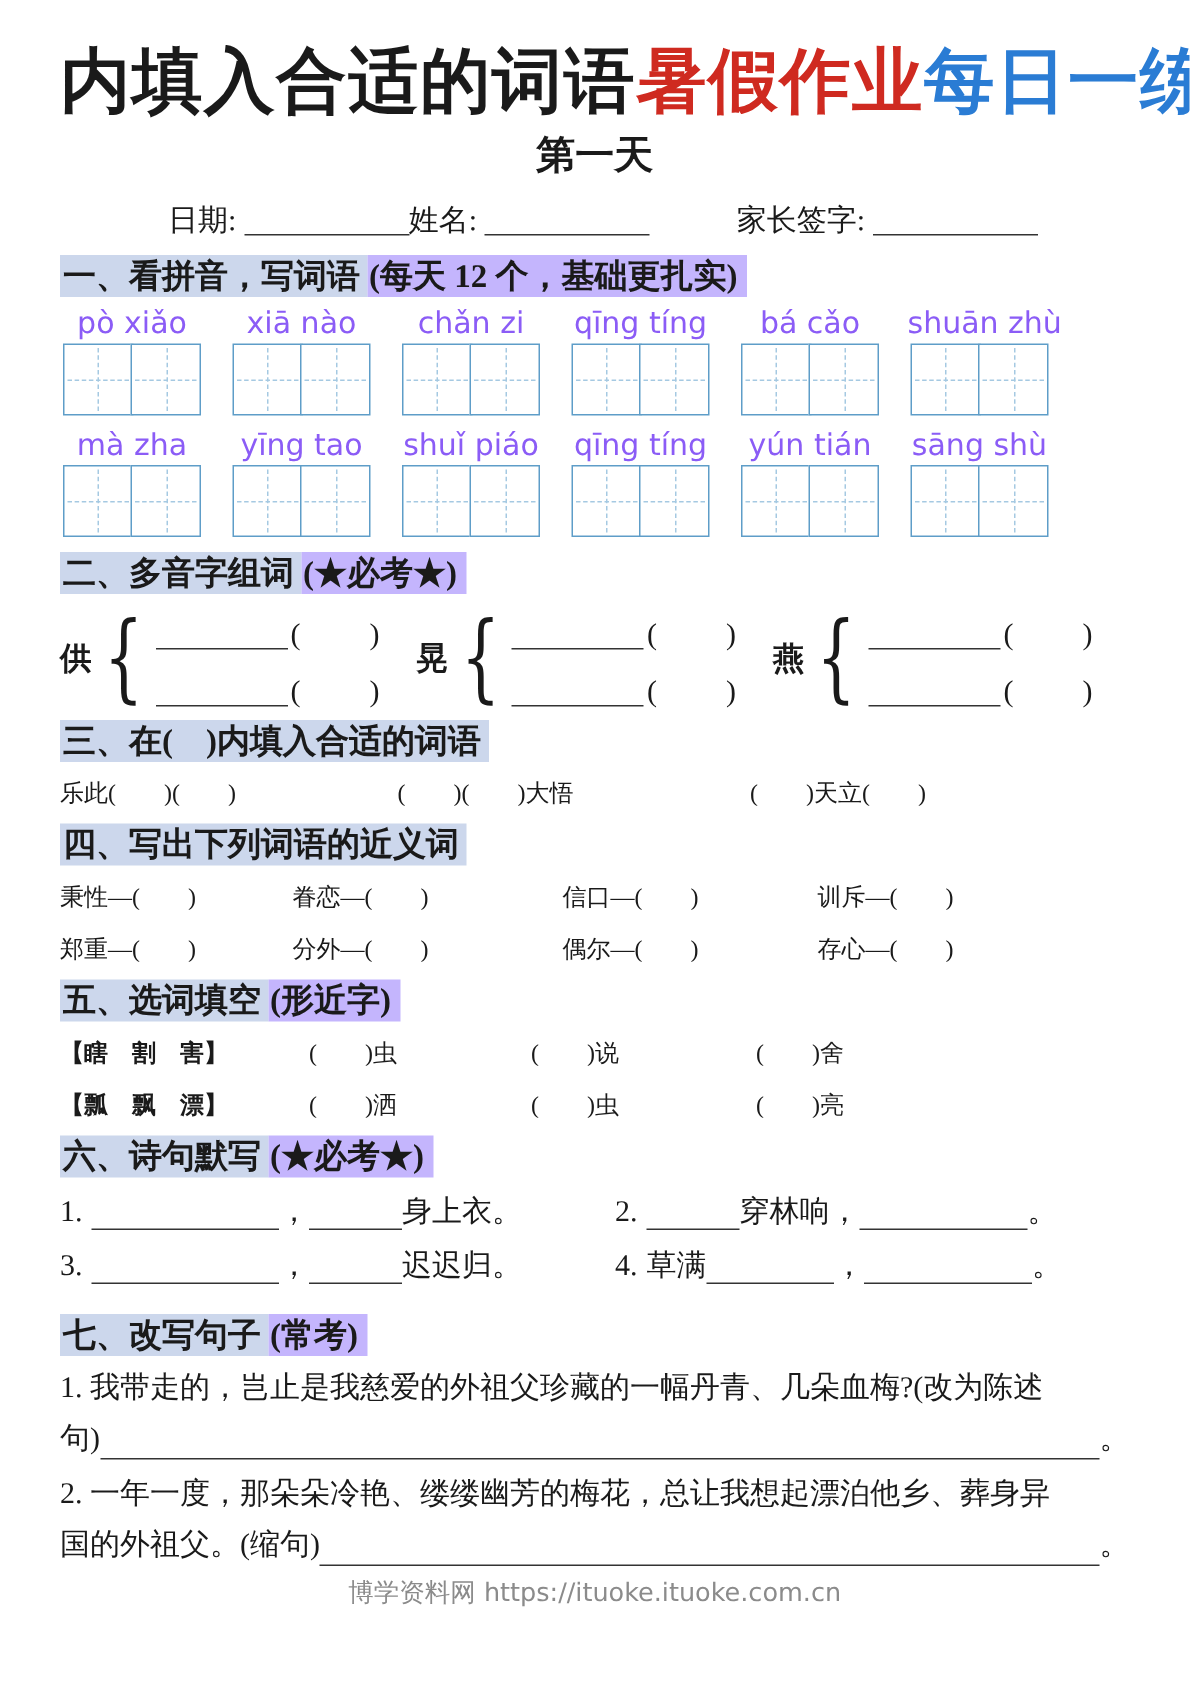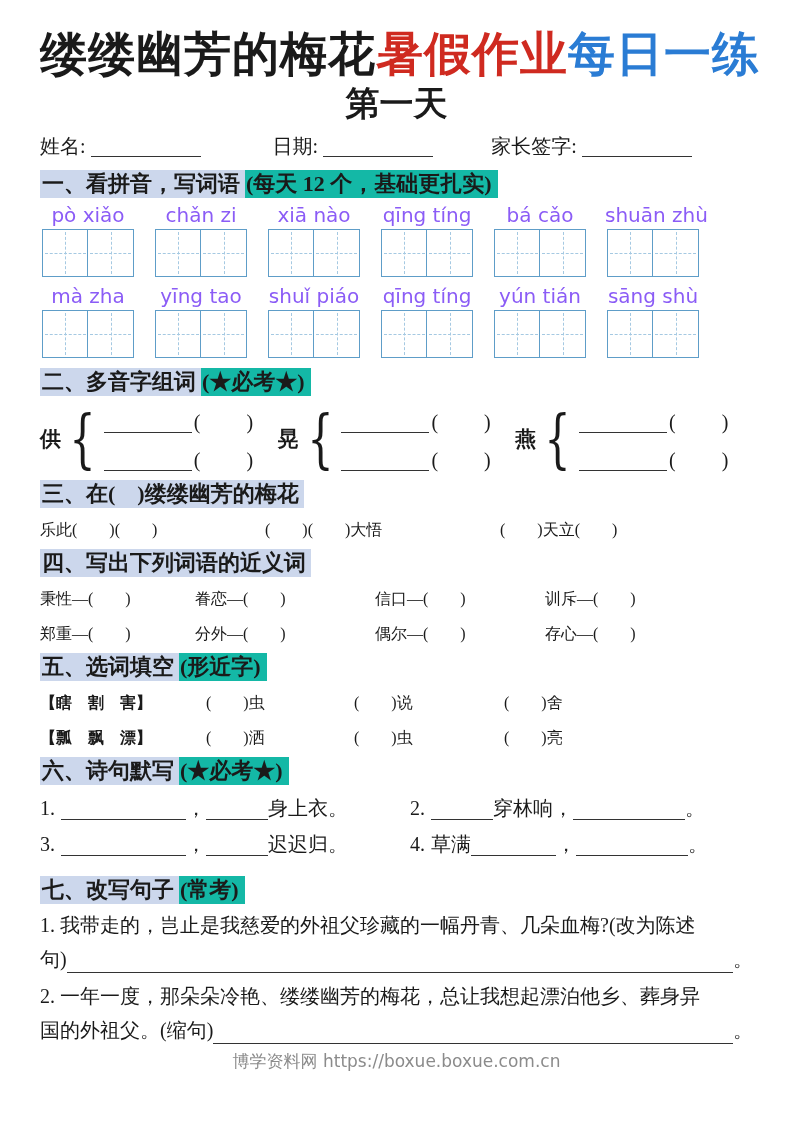--- a/index.html
+++ b/index.html
@@ -13,37 +13,37 @@
 
   
   .title {
     text-align:center; font-family:"Liberation Sans", sans-serif;
     font-size:47px; font-weight:900; line-height:56px; letter-spacing:1px;
     white-space:nowrap;
   }
   .t-red  { color:#cf2a20; }
   .t-blue { color:#2a7cd4; }
   .subtitle {
-    text-align:center; font-size:34px; font-weight:700; line-height:36px; margin-top:4px;
+    text-align:center; font-size:26px; font-weight:700; line-height:36px; margin-top:4px;
   }
 
   
   .info { display:flex; align-items:flex-end; margin-top:10px; height:28px; font-size:20px; }
   .ig { display:flex; align-items:flex-end; }
   .ig2 { margin-left:72px; }
   .ig3 { margin-left:58px;margin-top:36px; }
   .blank { display:inline-block; border-bottom:1.6px solid #333; height:20px; margin-bottom:3px; }
   .b110 { width:110px; } .b88 { width:88px; } .b125 { width:125px; }
   .b62 { width:62px; } .b85 { width:85px; } .b112 { width:112px; }
   .bfill { flex:1 1 auto; }
 
   
   .sec { margin-top:9px; font-size:22px; font-weight:700; line-height:30px; }
   .hlb { background:#ccd7ec; padding:1px 5px 2px 2px; }
-  .hlp { background:#14b8a6; padding:1px 6px 2px 1px; }
+  .hlp { background:#c4b5fd; padding:1px 6px 2px 1px; }
 
   
   .pyrow { display:flex; margin-top:4px; }
   .pcol { width:96px; margin-right:17px; text-align:center; }
   .pcol:last-child { margin-right:0; }
   .pinyin {
     font-family:"DejaVu Sans", sans-serif; font-size:20px; line-height:24px;
     color:#8b5cf6; white-space:nowrap;
   }
   .grid { display:flex; justify-content:center; margin-top:2px; }
@@ -91,49 +91,49 @@
   .footer {
     text-align:center; font-family:"DejaVu Sans", sans-serif;
     font-size:17px; color:#8b8b8b; margin-top:3px;
   }
 </style>
 </head>
 <body>
 
 <div class="page">
 
-  <div class="title"><span>缕缕幽芳的梅花</span><span class="t-red">暑假作业</span><span class="t-blue">每日一练</span></div>
+  <div class="title"><span>内填入合适的词语</span><span class="t-red">暑假作业</span><span class="t-blue">每日一练</span></div>
 
   <div class="subtitle">第一天</div>
 
   <div class="info">
+    <span class="ig ig2"><span>日期:</span>&nbsp;<span class="blank b110"></span></span>
     <span class="ig ig1"><span>姓名:</span>&nbsp;<span class="blank b110"></span></span>
-    <span class="ig ig2"><span>日期:</span>&nbsp;<span class="blank b110"></span></span>
     <span class="ig ig3"><span>家长签字:</span>&nbsp;<span class="blank b110"></span></span>
   </div>
 
   <div class="sec"><span class="hlb">一、看拼音，写词语</span><span class="hlp">(每天 12 个，基础更扎实)</span></div>
 
   <div class="pyrow">
     <div class="pcol">
         <div class="pinyin">pò xiǎo</div>
         <div class="grid">
           <div class="cell"></div>
           <div class="cell"></div>
         </div>
       </div>
     <div class="pcol">
+        <div class="pinyin">xiā nào</div>
+        <div class="grid">
+          <div class="cell"></div>
+          <div class="cell"></div>
+        </div>
+      </div>
+    <div class="pcol">
         <div class="pinyin">chǎn zi</div>
-        <div class="grid">
-          <div class="cell"></div>
-          <div class="cell"></div>
-        </div>
-      </div>
-    <div class="pcol">
-        <div class="pinyin">xiā nào</div>
         <div class="grid">
           <div class="cell"></div>
           <div class="cell"></div>
         </div>
       </div>
     <div class="pcol">
         <div class="pinyin">qīng tíng</div>
         <div class="grid">
           <div class="cell"></div>
           <div class="cell"></div>
@@ -240,21 +240,21 @@
             <span class="paren">(　　)</span>
           </div>
         <div class="mline">
             <span class="blank b88"></span>
             <span class="paren">(　　)</span>
           </div>
       </div>
     </div>
   </div>
 
-  <div class="sec" style="margin-top:2px"><span class="hlb">三、在(　)缕缕幽芳的梅花</span></div>
+  <div class="sec" style="margin-top:2px"><span class="hlb">三、在(　)内填入合适的词语</span></div>
   <div class="row s3r">
     <span class="c c1">乐此(　　)(　　)</span>
     <span class="c c2">(　　)(　　)大悟</span>
     <span class="c c3">(　　)天立(　　)</span>
   </div>
 
   <div class="sec" style="margin-top:4px"><span class="hlb">四、写出下列词语的近义词</span></div>
   <div class="row s4r">
     <span class="c c1">秉性—(　　)</span>
     <span class="c c2">眷恋—(　　)</span>
@@ -293,15 +293,15 @@
   </div>
 
   <div class="sec" style="margin-top:16px"><span class="hlb">七、改写句子</span><span class="hlp">(常考)</span></div>
 
   <div class="s7text">1. 我带走的，岂止是我慈爱的外祖父珍藏的一幅丹青、几朵血梅?(改为陈述</div>
   <div class="s7line"><span>句)</span><span class="blank bfill"></span><span>。</span></div>
 
   <div class="s7text">2. 一年一度，那朵朵冷艳、缕缕幽芳的梅花，总让我想起漂泊他乡、葬身异</div>
   <div class="s7line"><span>国的外祖父。(缩句)</span><span class="blank bfill"></span><span>。</span></div>
 
-  <div class="footer">博学资料网 https://boxue.boxue.com.cn</div>
+  <div class="footer">博学资料网 https://ituoke.ituoke.com.cn</div>
 
 </div>
 
 </body></html>

